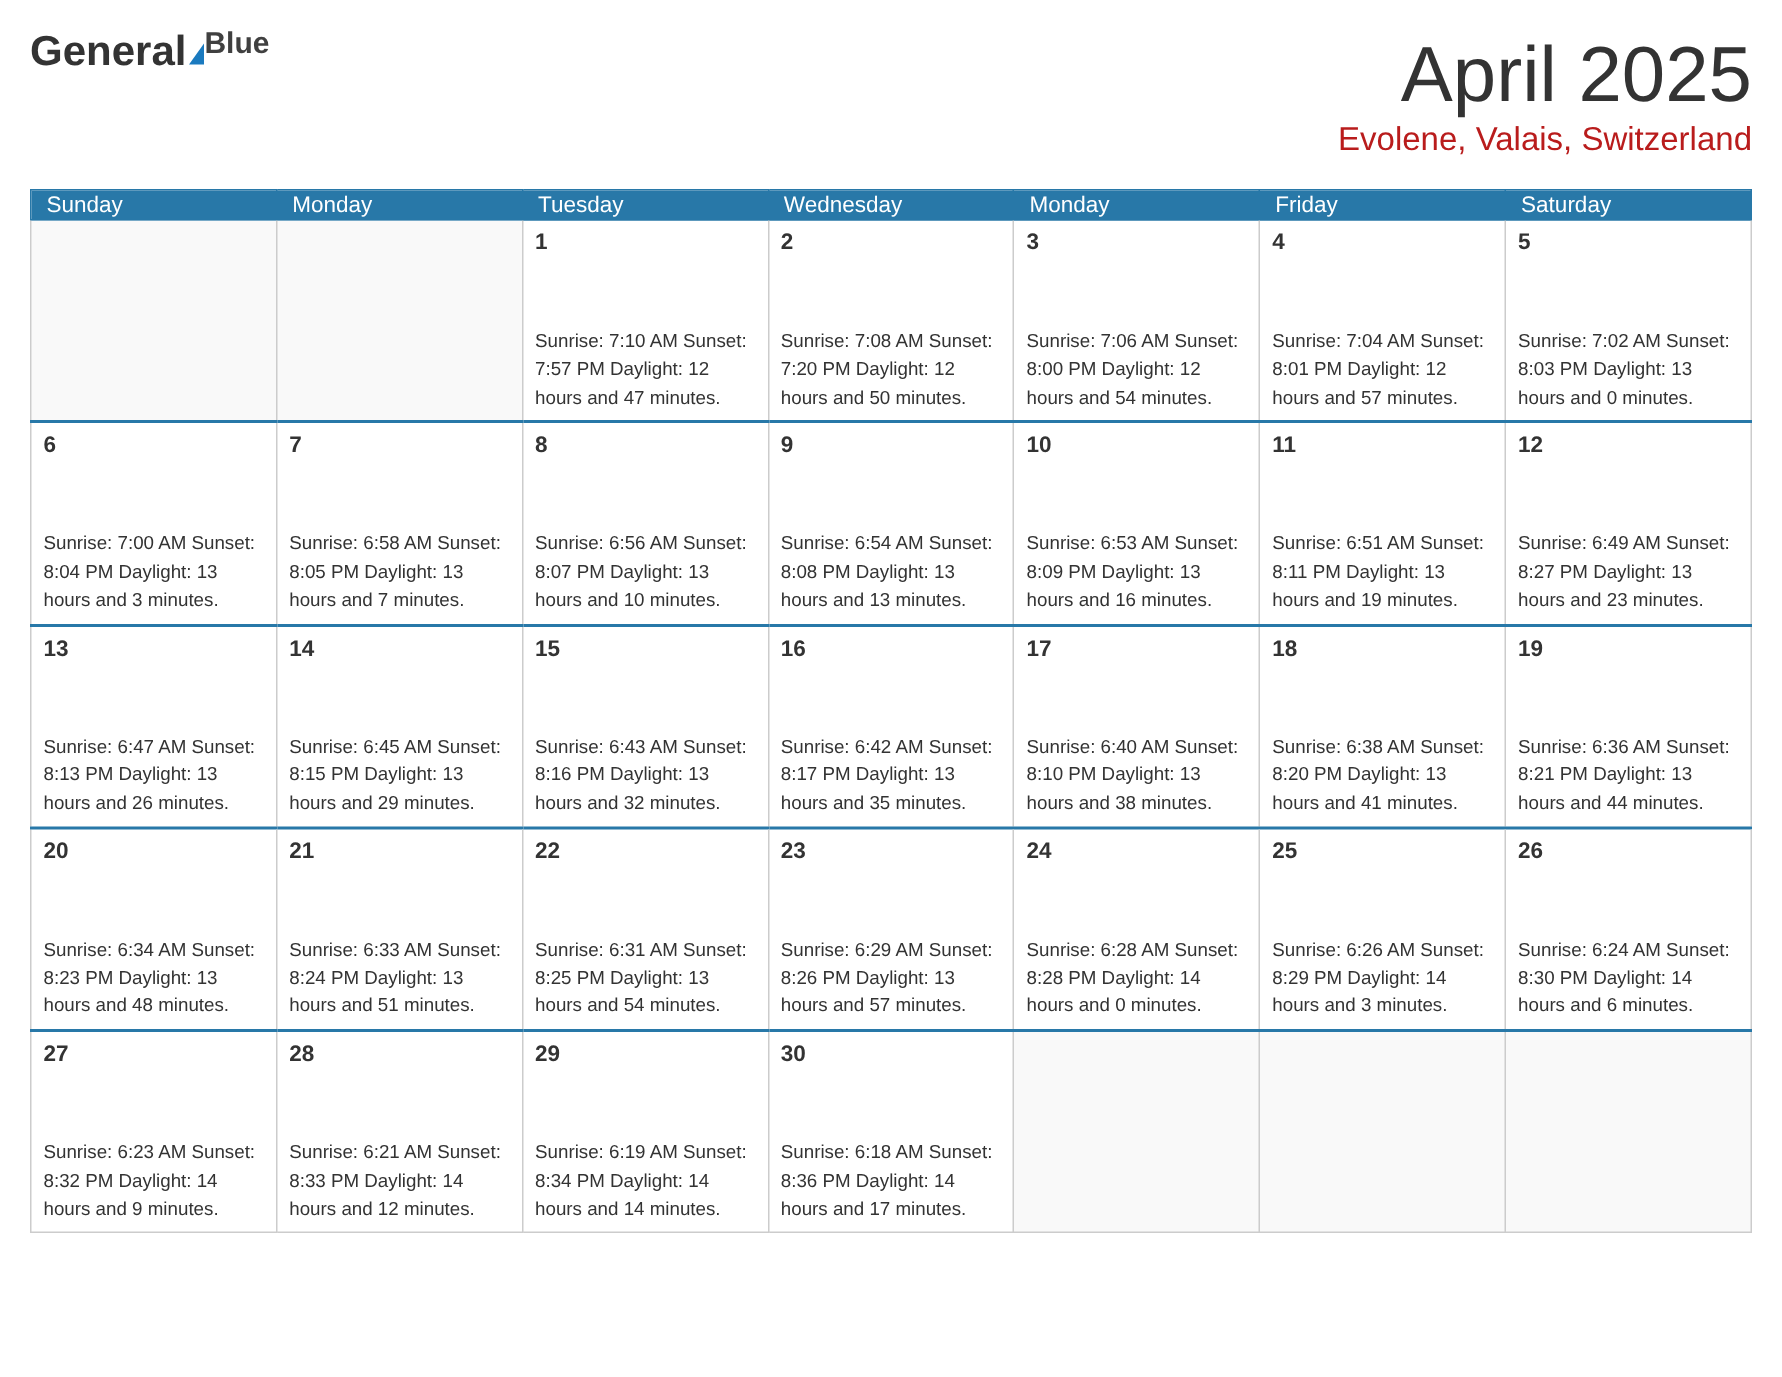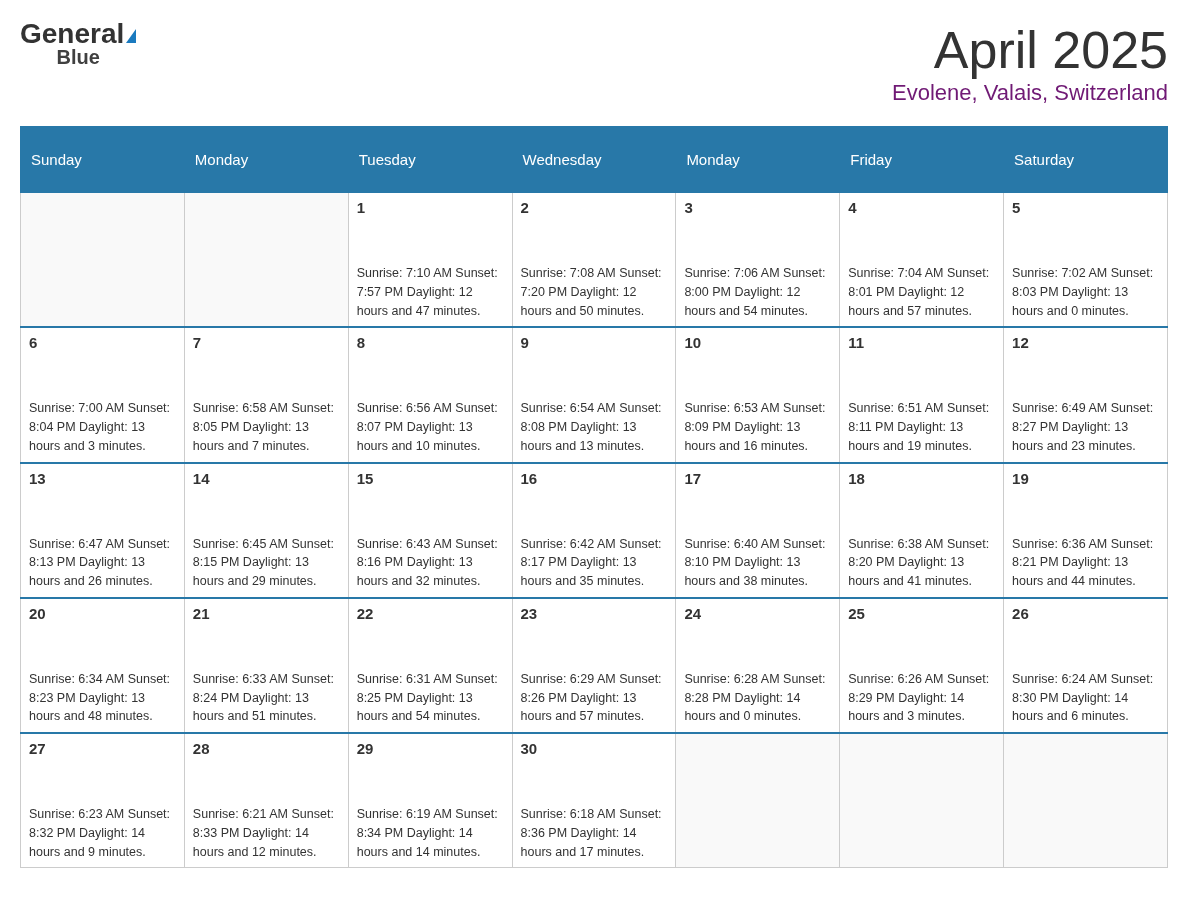--- a/index.html
+++ b/index.html
@@ -11,22 +11,21 @@
       min-height: 918px;
     }
     .header {
       display: flex;
       justify-content: space-between;
       align-items: flex-start;
       margin-bottom: 20px;
     }
     .logo {
       display: flex;
-      flex-direction: column;
-      align-items: center;
+      align-items: flex-start;
     }
     .logo-text {
       font-size: 28px;
       font-weight: bold;
       color: #333;
       line-height: 1;
     }
     .logo-triangle {
       display: inline-block;
       width: 0;
@@ -46,32 +45,32 @@
       text-align: right;
       margin-left: 32px;
     }
     .month-title {
       font-size: 52px;
       color: #333;
       font-weight: normal;
     }
     .location {
       font-size: 22px;
-      color: #701a75;
+      color: #b91c1c;
     }
     .calendar-table {
       width: 100%;
       border-collapse: collapse;
     }
     .calendar-table th {
       background-color: #2878a8;
       color: #fff;
       font-size: 15px;
       font-weight: normal;
-      padding: 24px 10px;
+      padding: 1px 10px;
       text-align: left;
       border: 1px solid #2878a8;
     }
     .calendar-table td {
       vertical-align: top;
       padding: 6px 8px;
       border: 1px solid #ccc;
       width: 14.28%;
       font-size: 13px;
       color: #333;

